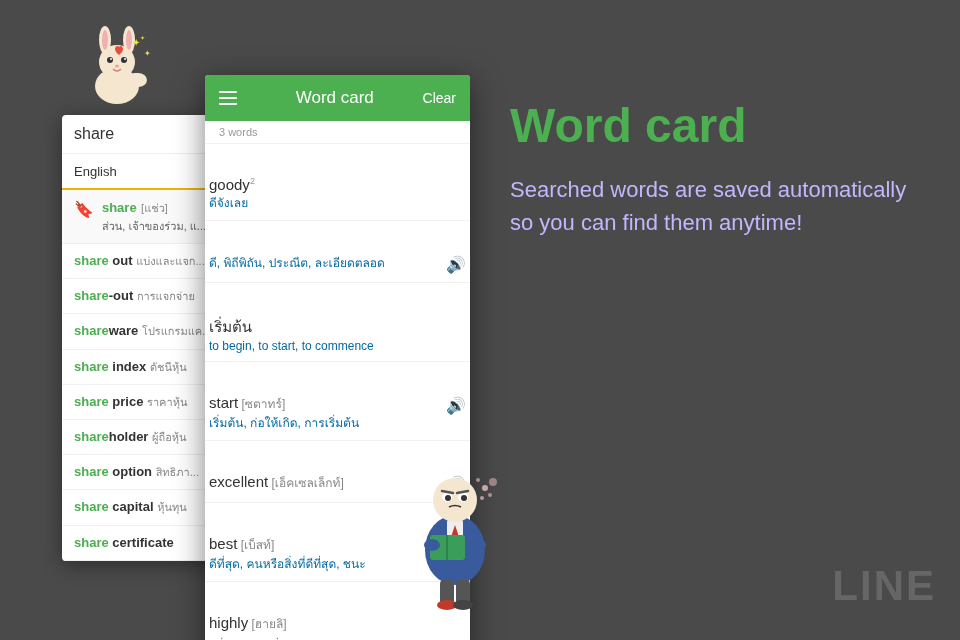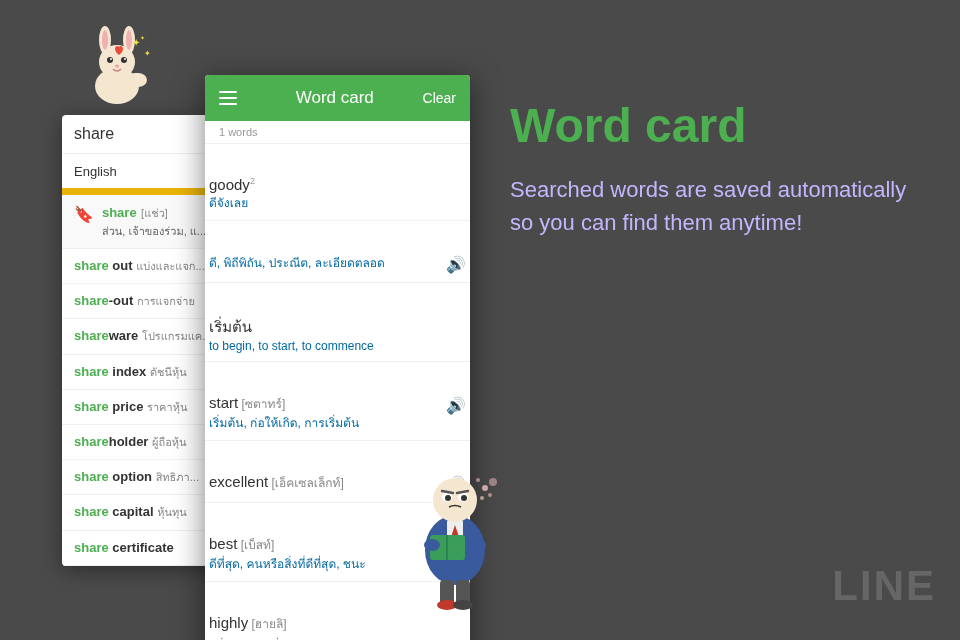--- a/index.html
+++ b/index.html
@@ -63,21 +63,21 @@
     }
     .search-input-text {
       font-size: 16px;
       color: #333;
       flex: 1;
     }
     .search-lang-row {
       display: flex;
       align-items: center;
       padding: 8px 12px;
-      border-bottom: 7px solid #eab308;
+      border-bottom: 2px solid #eab308;
     }
     .search-lang-label {
       font-size: 13px;
       color: #333;
       flex: 1;
     }
     .search-lang-arrow {
       color: #4CAF50;
       font-size: 16px;
     }
@@ -270,21 +270,21 @@
 <div class="wordcard-panel">
   <div class="wordcard-header">
     <div class="hamburger-icon">
       <span></span>
         <span></span>
         <span></span>
     </div>
     <span class="wordcard-title">Word card</span>
     <span class="wordcard-clear">Clear</span>
   </div>
-  <div class="wordcard-count">1 words</div>
+  <div class="wordcard-count">3 words</div>
   <div id="wordcard-list">
       <div class="wordcard-item">
     <div class="wordcard-item-content">
       <div class="wordcard-item-word">goody<sup style="font-size:9px;color:#999">2</sup></div>
       <div class="wordcard-item-def">ดีจังเลย</div>
     </div>
 
   </div>
       <div class="wordcard-item">
     <div class="wordcard-item-content">

